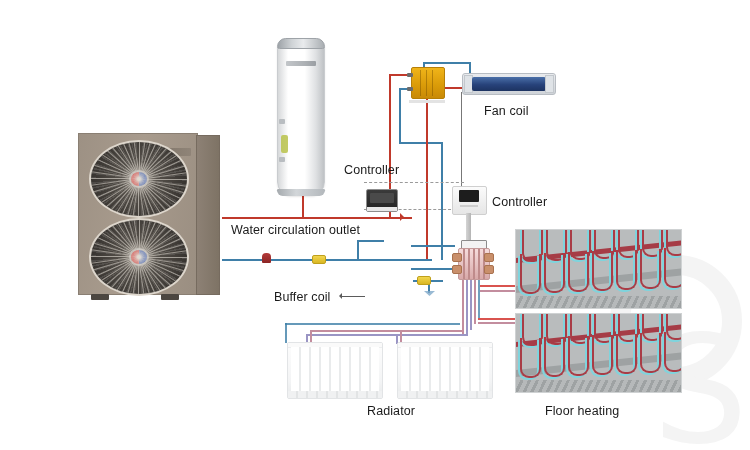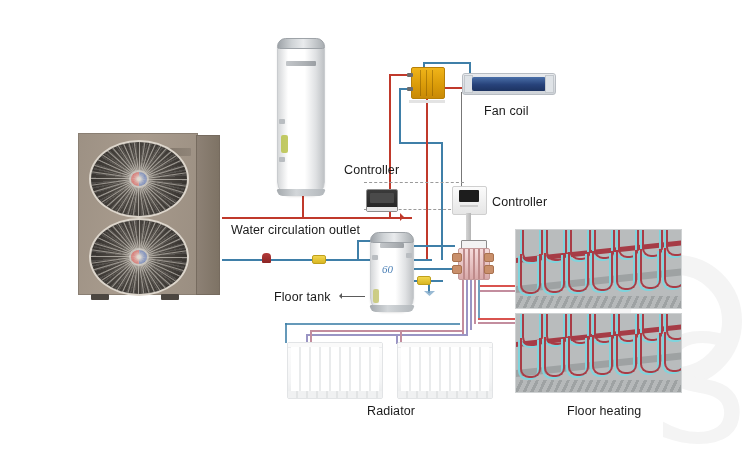--- a/index.html
+++ b/index.html
@@ -300,29 +300,20 @@
 
   <div class="tank" style="left:277px;top:38px;width:46px;height:156px;">
     <div class="tank-top"></div>
     <div class="tank-logo" style="top:22px;"></div>
     <div class="tank-port" style="left:1px;top:80px;"></div>
     <div class="tank-port" style="left:1px;top:118px;"></div>
     <div style="position:absolute;left:3px;top:96px;width:7px;height:18px;background:#b9c24a;border-radius:2px;opacity:.85;"></div>
     <div class="tank-bot"></div>
   </div>
 
-  <div class="tank" style="left:370px;top:232px;width:42px;height:78px;">
-    <div class="tank-top"></div>
-    <div class="tank-logo" style="top:10px;width:24px;"></div>
-    <div style="position:absolute;left:11px;top:30px;font-size:11px;color:#4a7fb5;font-family:'Liberation Serif',serif;font-style:italic;">60</div>
-    <div class="tank-port" style="left:1px;top:22px;"></div>
-    <div class="tank-port" style="right:1px;top:20px;"></div>
-    <div style="position:absolute;left:2px;bottom:8px;width:6px;height:14px;background:#c9c97a;border-radius:2px;opacity:.9;"></div>
-    <div class="tank-bot"></div>
-  </div>
 
   <div id="hx">
     <div class="hx-line" style="left:8px;"></div>
     <div class="hx-line" style="left:14px;"></div>
     <div class="hx-line" style="left:20px;"></div>
     <div class="hx-nub" style="top:5px;"></div>
     <div class="hx-nub" style="top:19px;"></div>
     <div style="position:absolute;left:-3px;bottom:-5px;width:36px;height:3px;background:#e3e3e3;"></div>
   </div>
 
@@ -443,25 +434,25 @@
       <div class="fh-loop-c" style="left:98px;top:22px;"></div>
       <div class="fh-loop" style="left:100px;top:20px;"></div>
       <div class="fh-loop-c" style="left:122px;top:21px;"></div>
       <div class="fh-loop" style="left:124px;top:19px;"></div>
       <div class="fh-loop-c" style="left:146px;top:20px;"></div>
       <div class="fh-loop" style="left:148px;top:18px;"></div>
     </div>
   </div>
 
   <div class="lbl" style="left:231px;top:223px;">Water circulation outlet</div>
-  <div class="lbl" style="left:274px;top:290px;">Floor tank</div>
+  <div class="lbl" style="left:274px;top:290px;">Buffer coil</div>
   <div class="pipe" style="left:341px;top:296px;width:24px;height:1px;background:#5b5b5b;"></div>
   <div style="position:absolute;left:336px;top:293px;width:0;height:0;border:3px solid transparent;border-right-color:#5b5b5b;"></div>
 
   <div class="lbl" style="left:344px;top:163px;">Controller</div>
   <div class="lbl" style="left:492px;top:195px;">Controller</div>
   <div class="lbl" style="left:484px;top:104px;">Fan coil</div>
   <div class="lbl" style="left:367px;top:404px;">Radiator</div>
-  <div class="lbl" style="left:567px;top:404px;">Floor heating</div>
+  <div class="lbl" style="left:545px;top:404px;">Floor heating</div>
 
   <div style="position:absolute;left:400px;top:213px;width:0;height:0;border:4px solid transparent;border-left-color:#c0392b;"></div>
 
 </div>
 
 </body></html>

